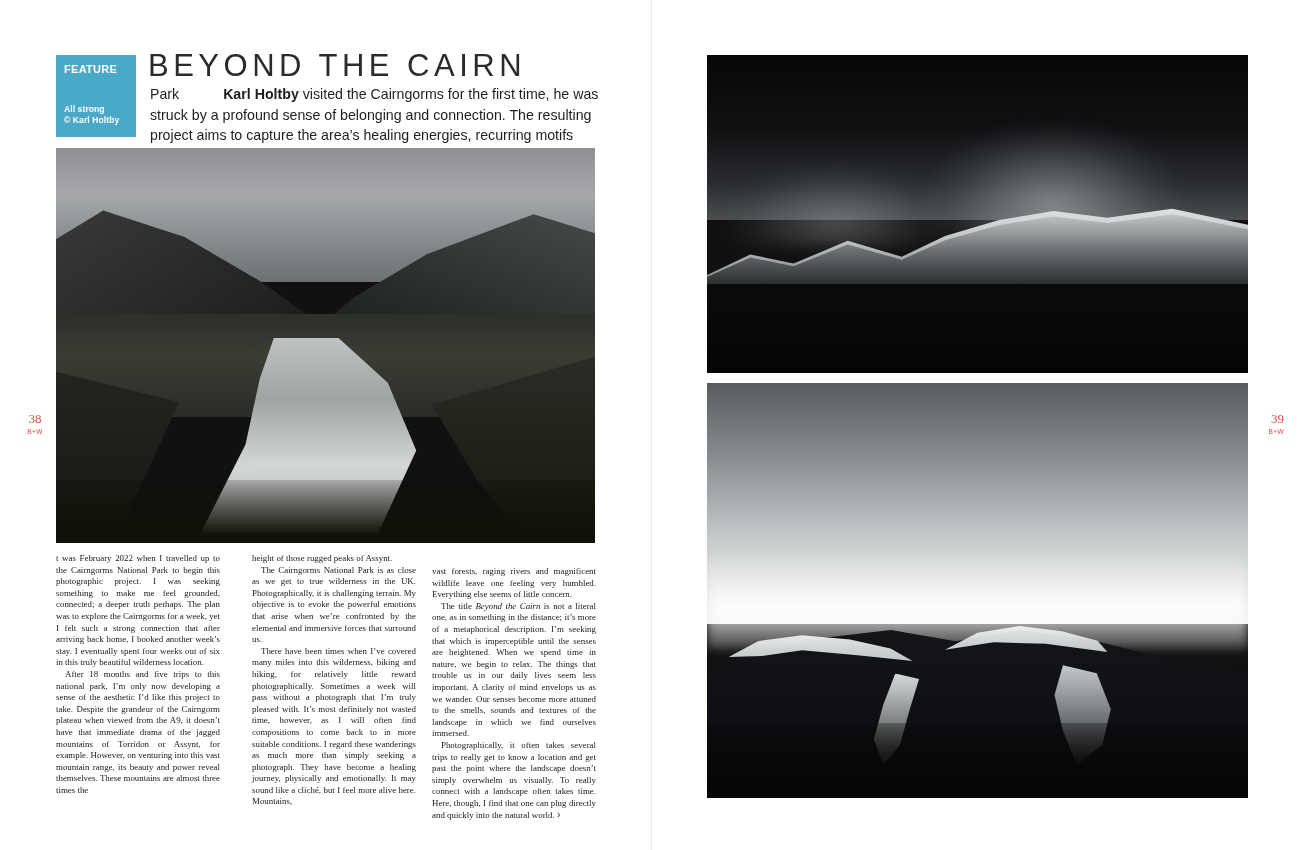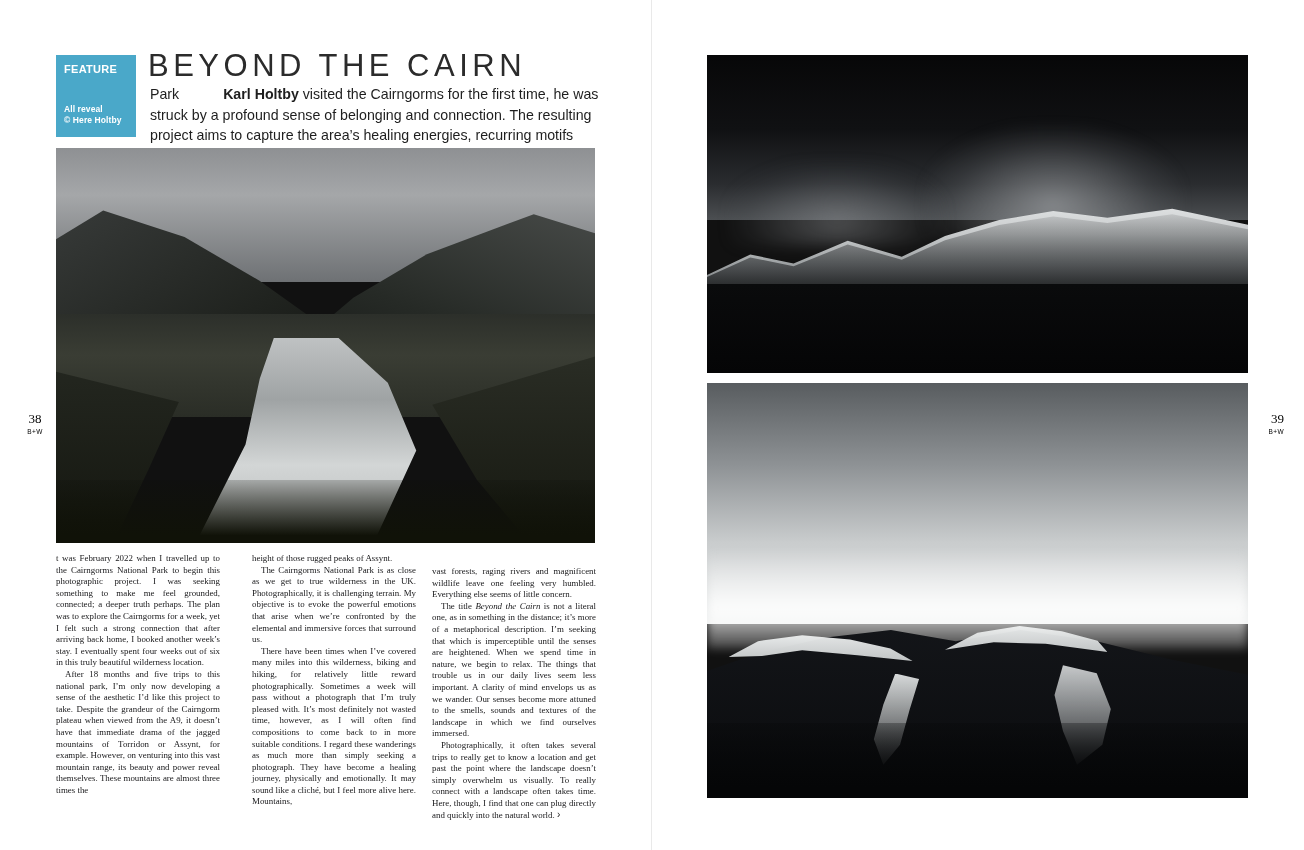--- a/index.html
+++ b/index.html
@@ -258,21 +258,21 @@
   .arrow {
     font-family: "Liberation Sans", sans-serif;
     font-size: 10px;
     color: #222;
   }
 
   
   .folio {
     position: absolute;
     font-family: "Liberation Serif", serif;
-    color: #000000;
+    color: #ef4444;
     text-align: center;
   }
   #folio-left { left: 22px; top: 412px; width: 26px; }
   #folio-right { left: 1258px; top: 412px; width: 26px; text-align: right; }
   .folio .num { font-size: 13px; line-height: 14px; }
   .folio .mag {
     font-family: "Liberation Sans", sans-serif;
     font-size: 6.5px;
     letter-spacing: 0.4px;
     margin-top: 2px;
@@ -281,22 +281,22 @@
 </head>
 <body>
 
 <div class="spread">
 
   <div class="gutter"></div>
 
   <div class="feature-badge">
     <div class="fb-title">FEATURE</div>
     <div class="fb-credit">
-      <span>All reveal</span><br>
-      <span>© Here Holtby</span>
+      <span>All strong</span><br>
+      <span>© Karl Holtby</span>
     </div>
   </div>
 
   <div class="headline">BEYOND THE CAIRN</div>
 
   <div class="standfirst">
     <span>Park </span><b>Karl Holtby</b><span> visited the Cairngorms for the first time, he was struck by a profound sense of belonging and connection. The resulting project aims to capture the area’s healing energies, recurring motifs and ‘unknown realms’.</span>
   </div>
 
   <div class="photo" id="photo-left">

